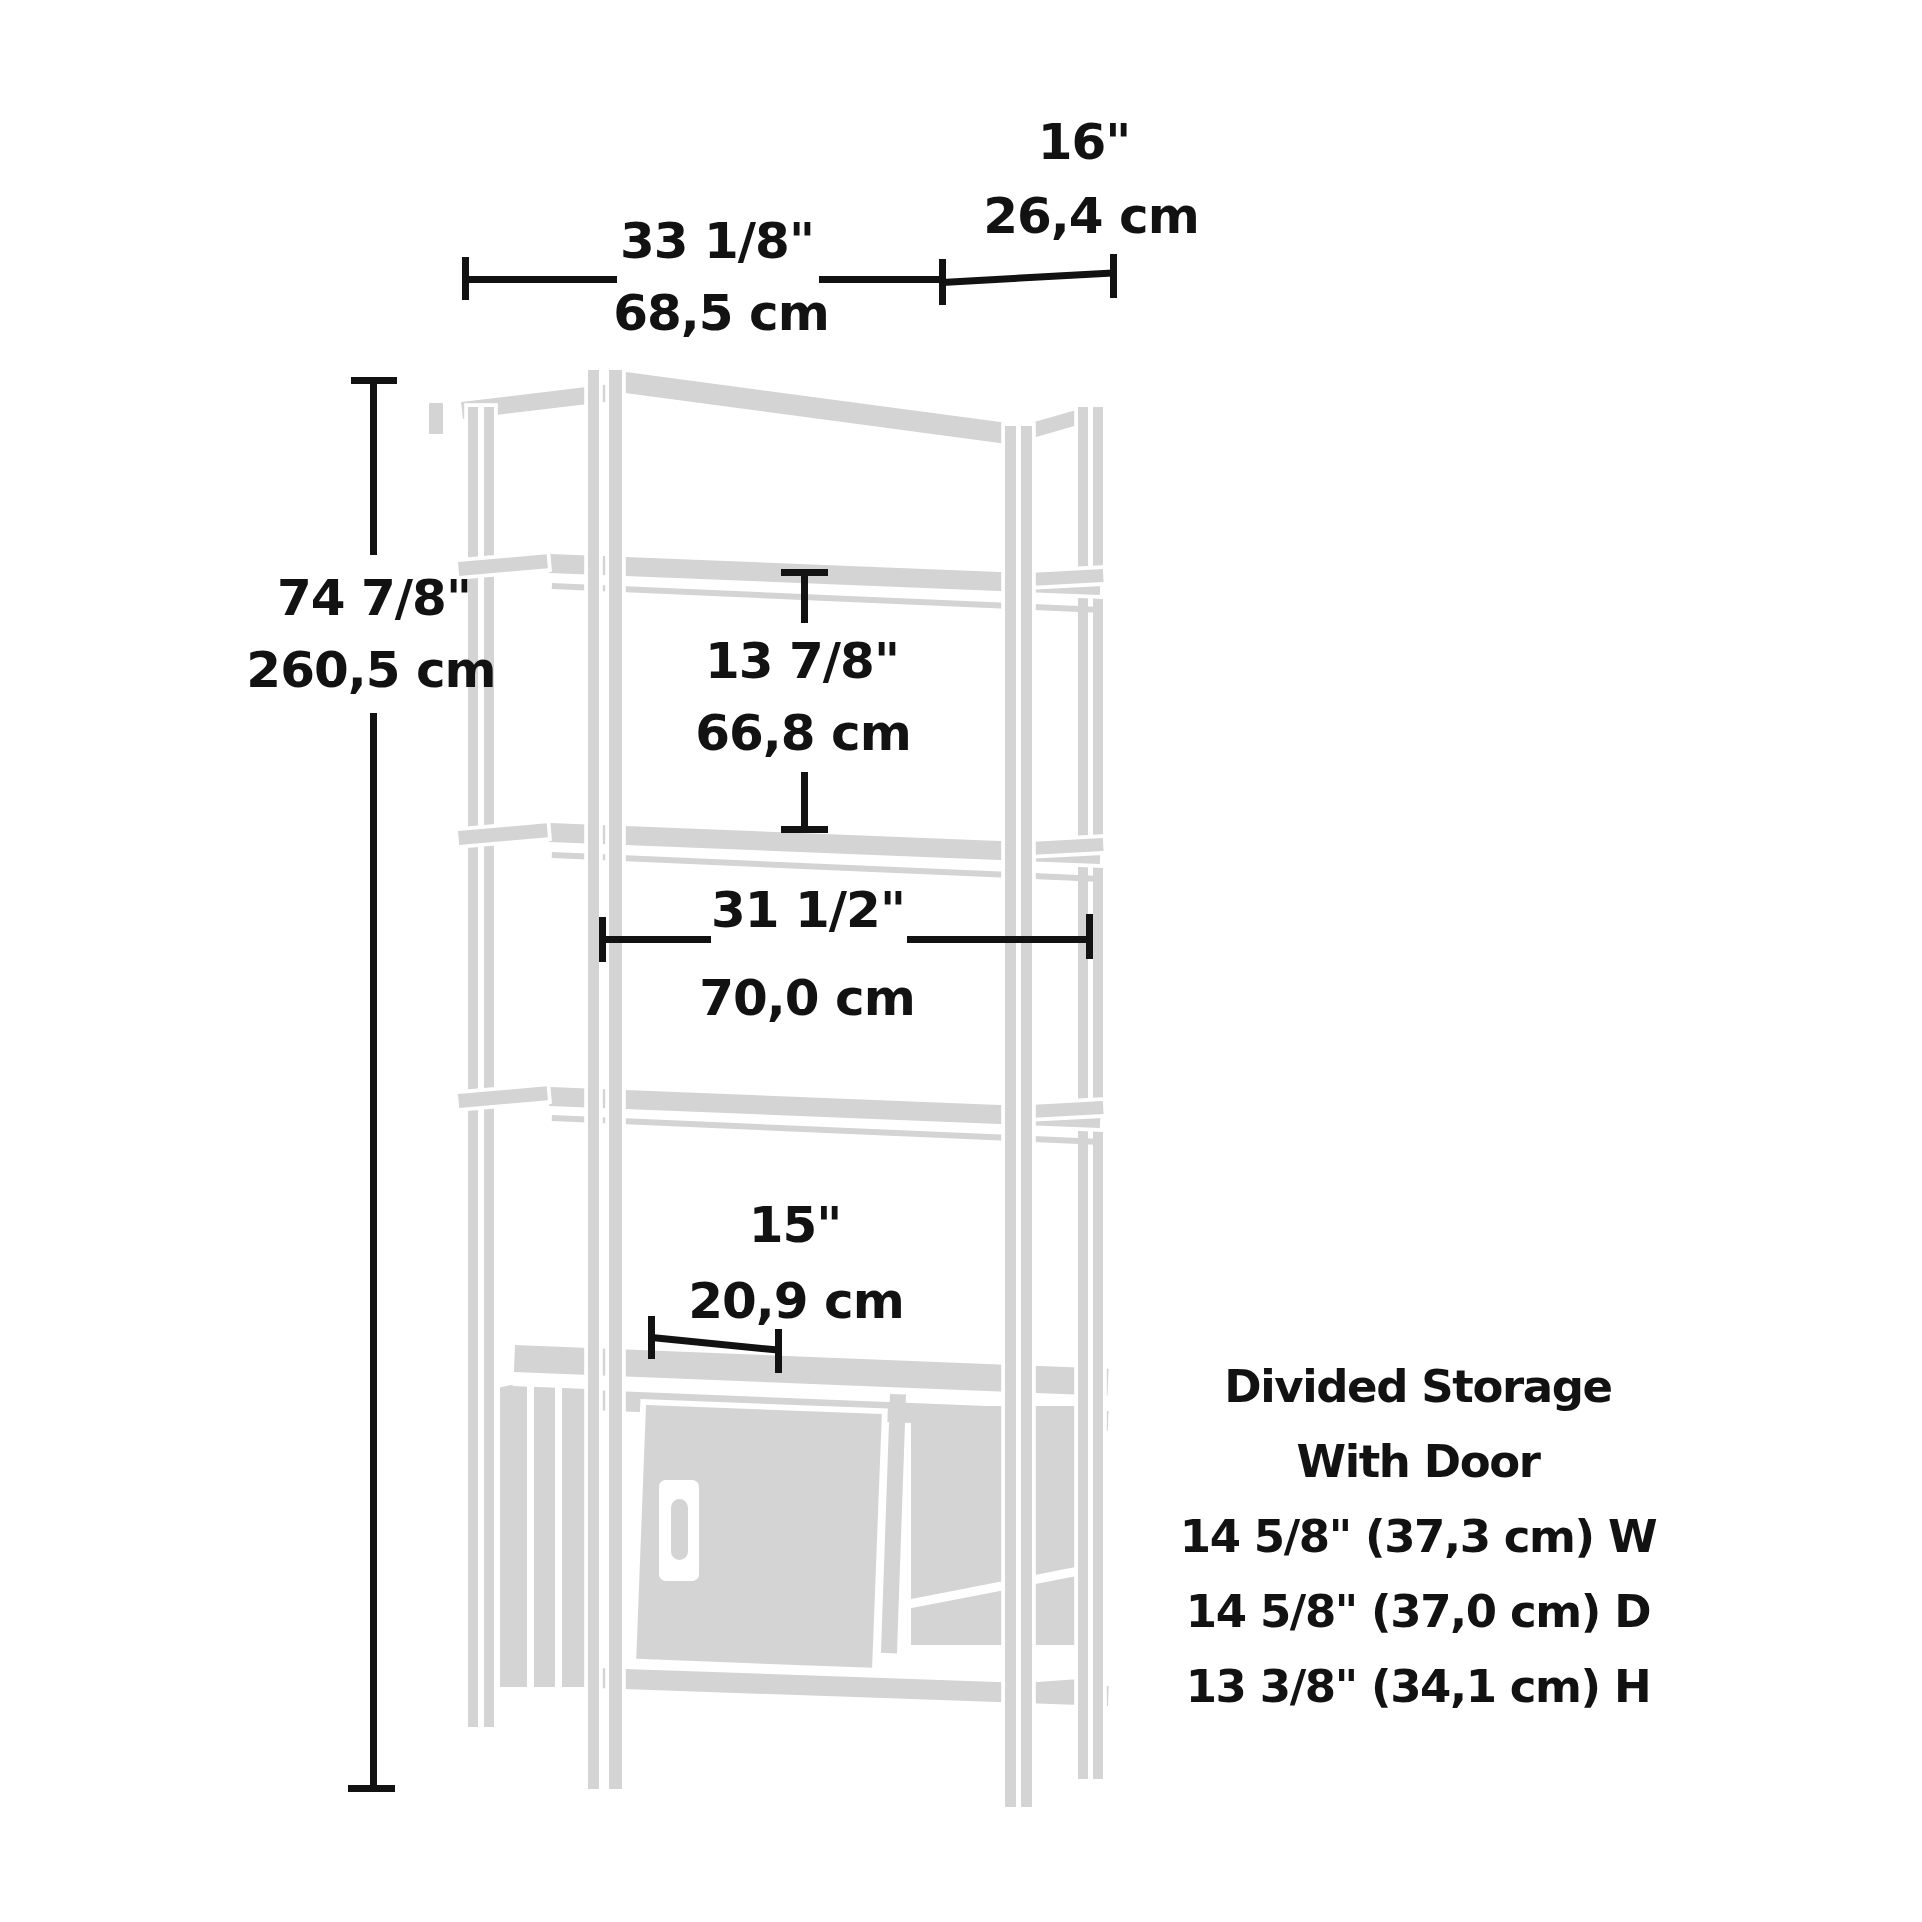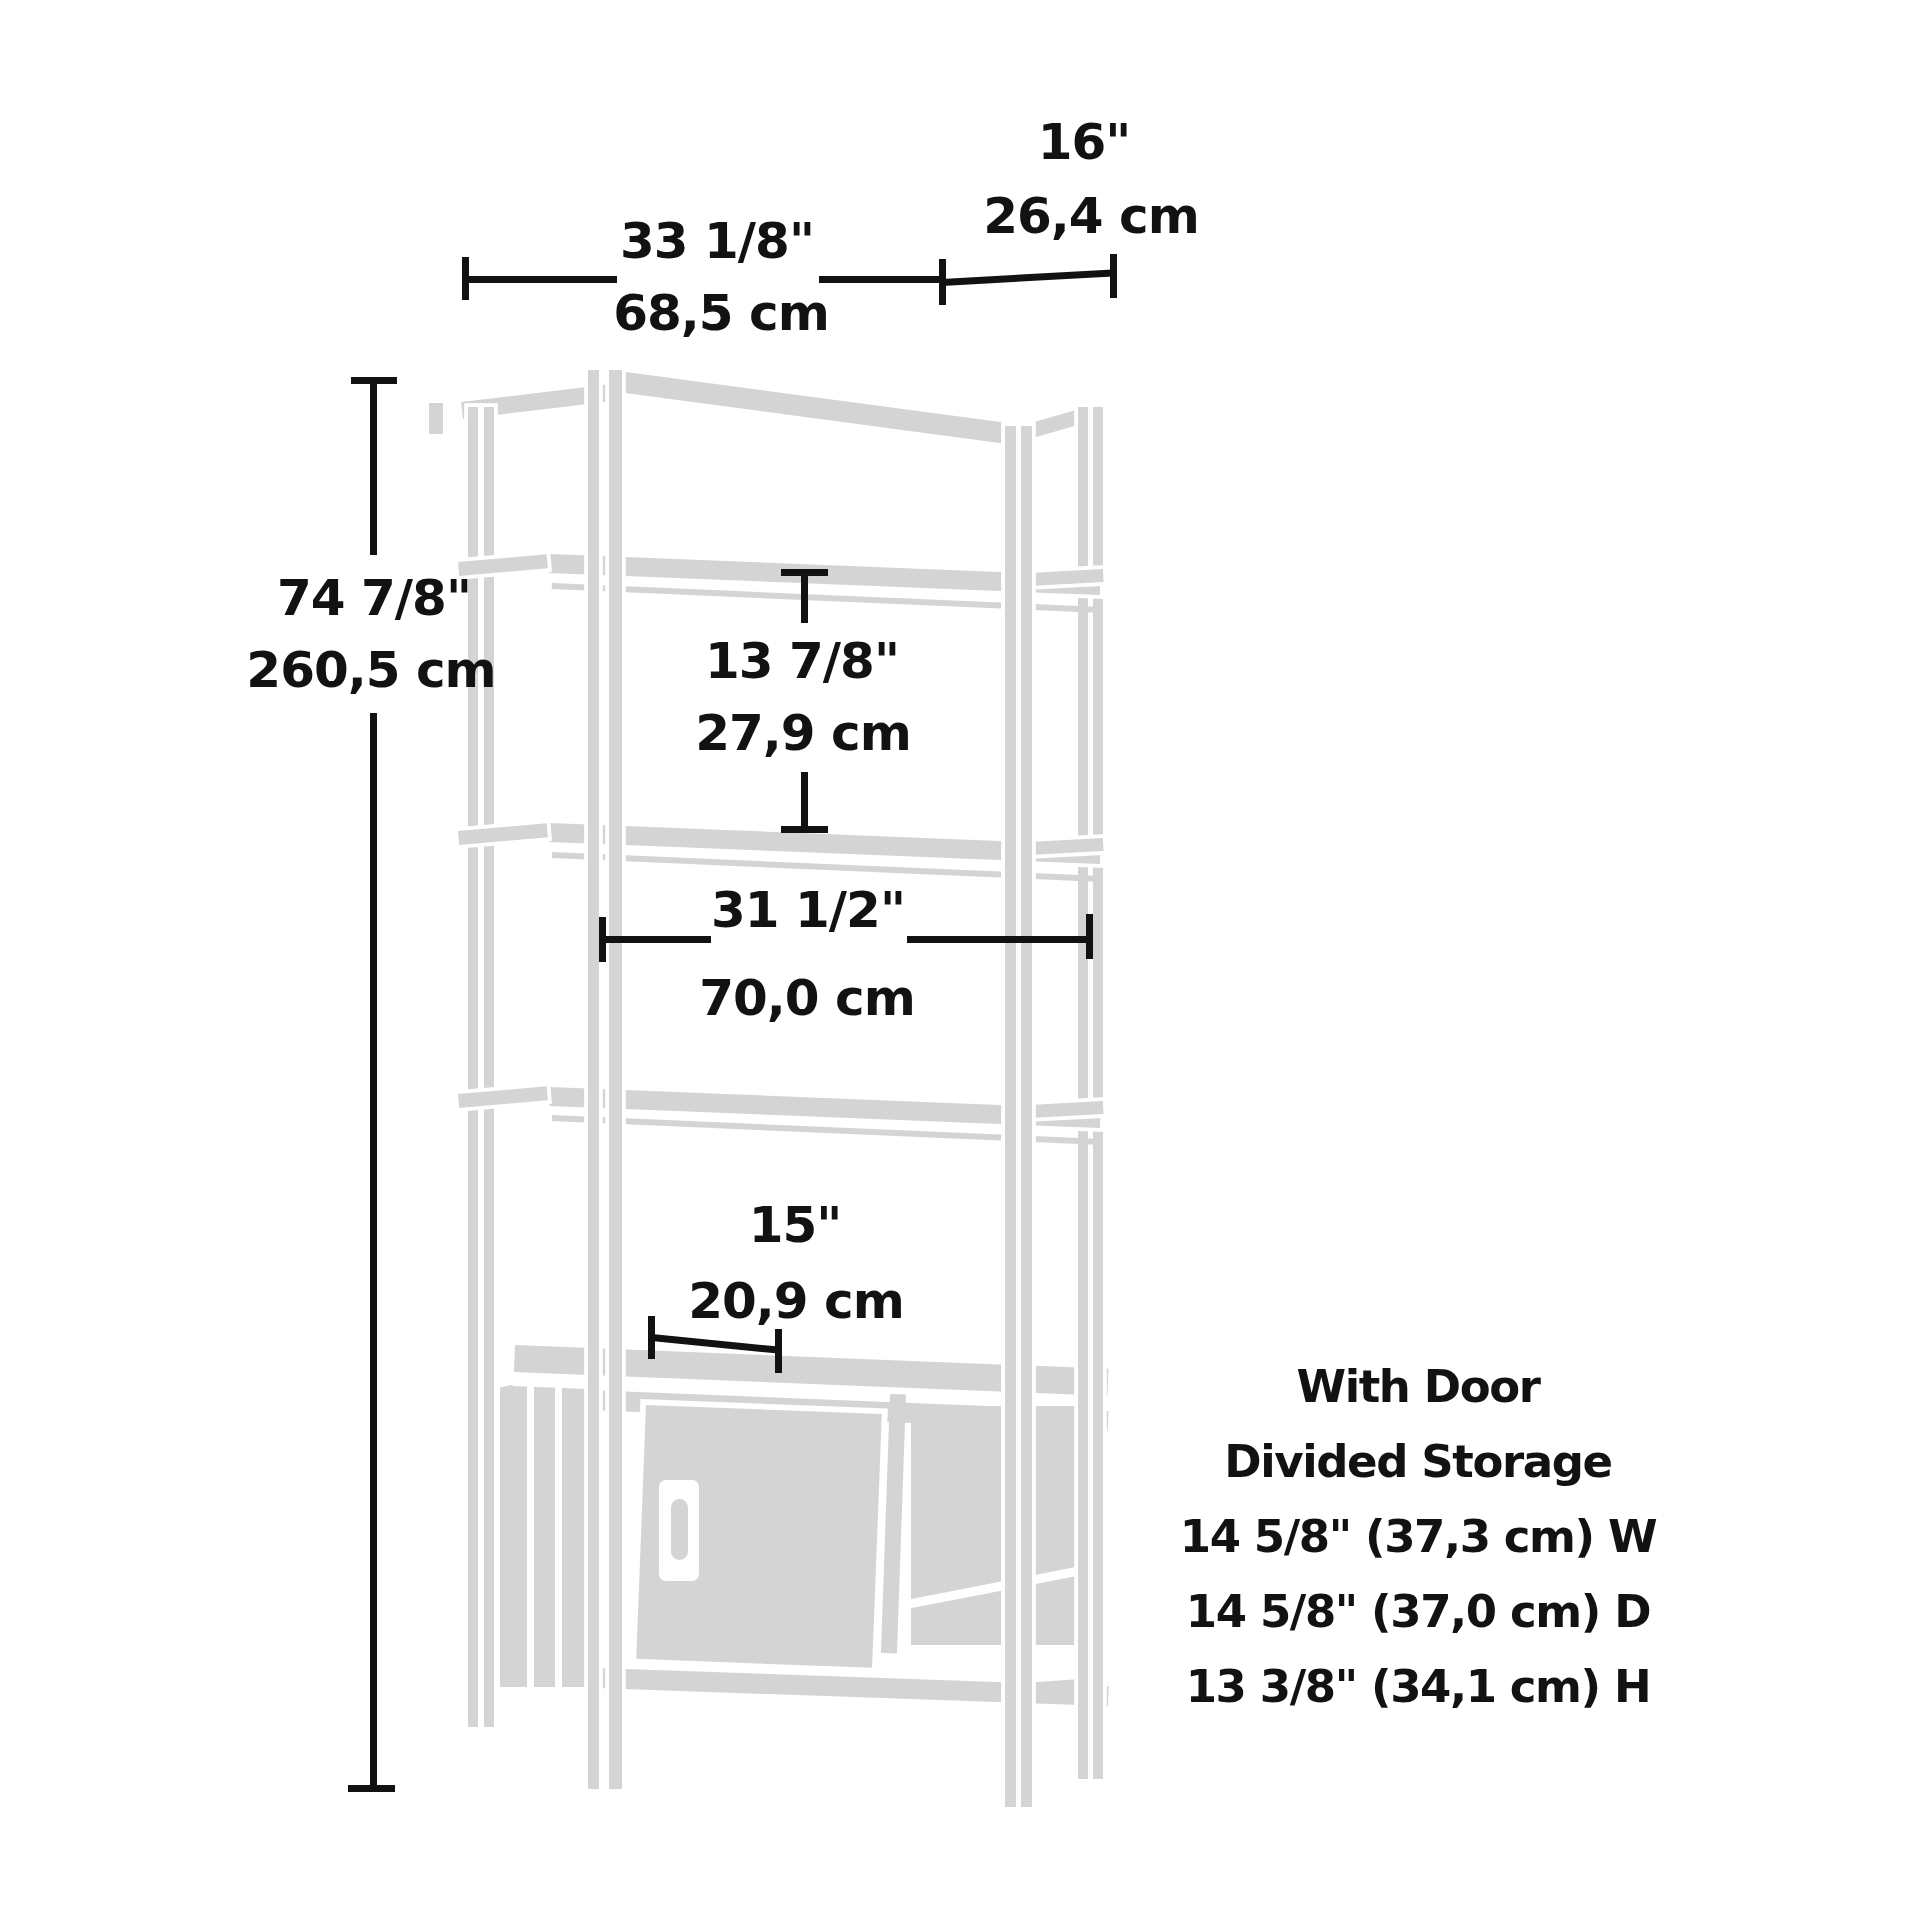--- a/index.html
+++ b/index.html
@@ -121,30 +121,30 @@
   <div class="lbl" style="left:717px;top:216px;">33 1/8"</div>
   <div class="lbl" style="left:721px;top:288px;">68,5 cm</div>
 
   <div class="lbl" style="left:1084px;top:117px;">16"</div>
   <div class="lbl" style="left:1091px;top:191px;">26,4 cm</div>
 
   <div class="lbl" style="left:374px;top:573px;">74 7/8"</div>
   <div class="lbl" style="left:371px;top:645px;">260,5 cm</div>
 
   <div class="lbl" style="left:802px;top:636px;">13 7/8"</div>
-  <div class="lbl" style="left:803px;top:708px;">27,9 cm</div>
+  <div class="lbl" style="left:803px;top:708px;">66,8 cm</div>
 
   <div class="lbl" style="left:808px;top:885px;">31 1/2"</div>
   <div class="lbl" style="left:807px;top:973px;">70,0 cm</div>
 
   <div class="lbl" style="left:795px;top:1200px;">15"</div>
   <div class="lbl" style="left:796px;top:1276px;">20,9 cm</div>
 
   <div class="note">
+    <div>Divided Storage</div>
     <div>With Door</div>
-    <div>Divided Storage</div>
     <div>14 5/8" (37,3 cm) W</div>
     <div>14 5/8" (37,0 cm) D</div>
     <div>13 3/8" (34,1 cm) H</div>
   </div>
 
 </div>
 
 
 </body></html>

